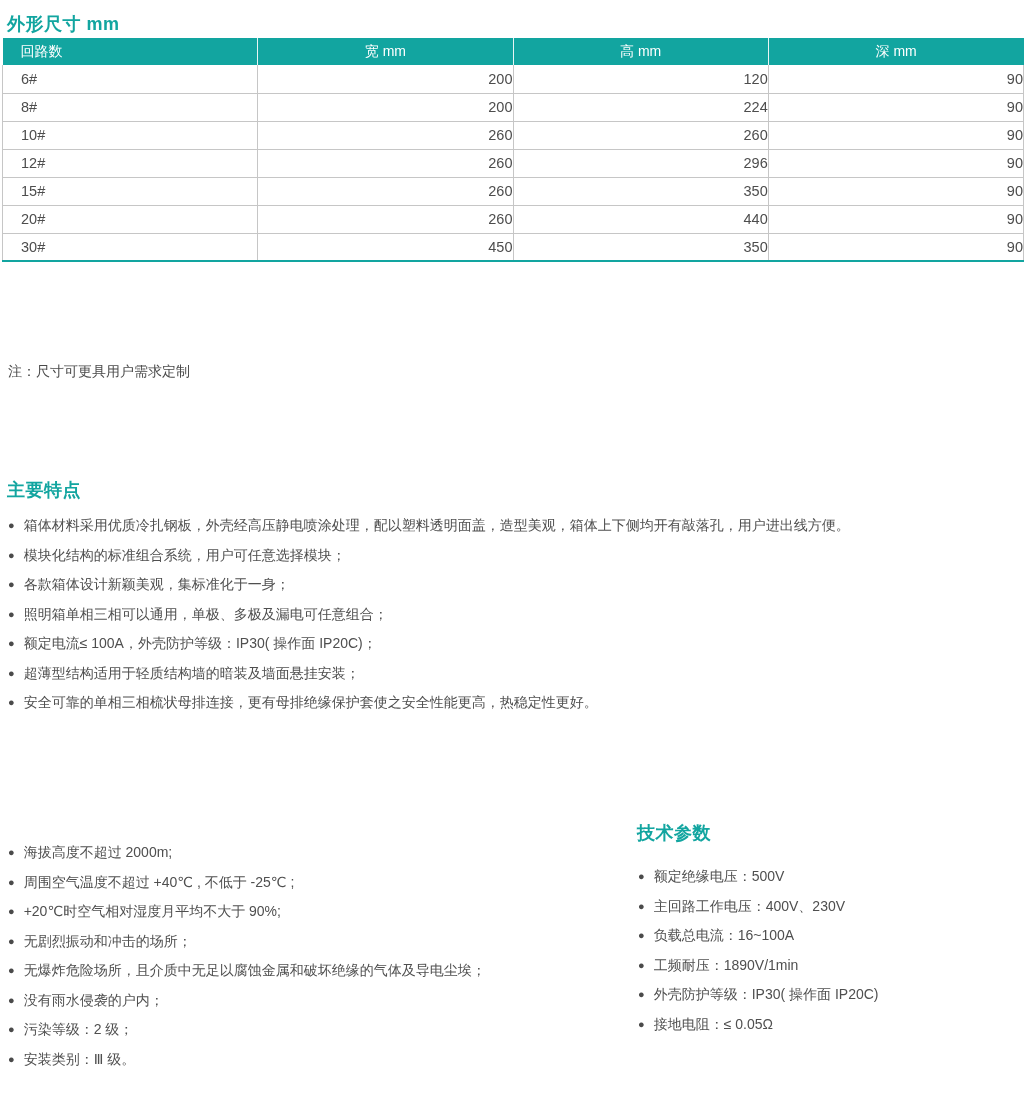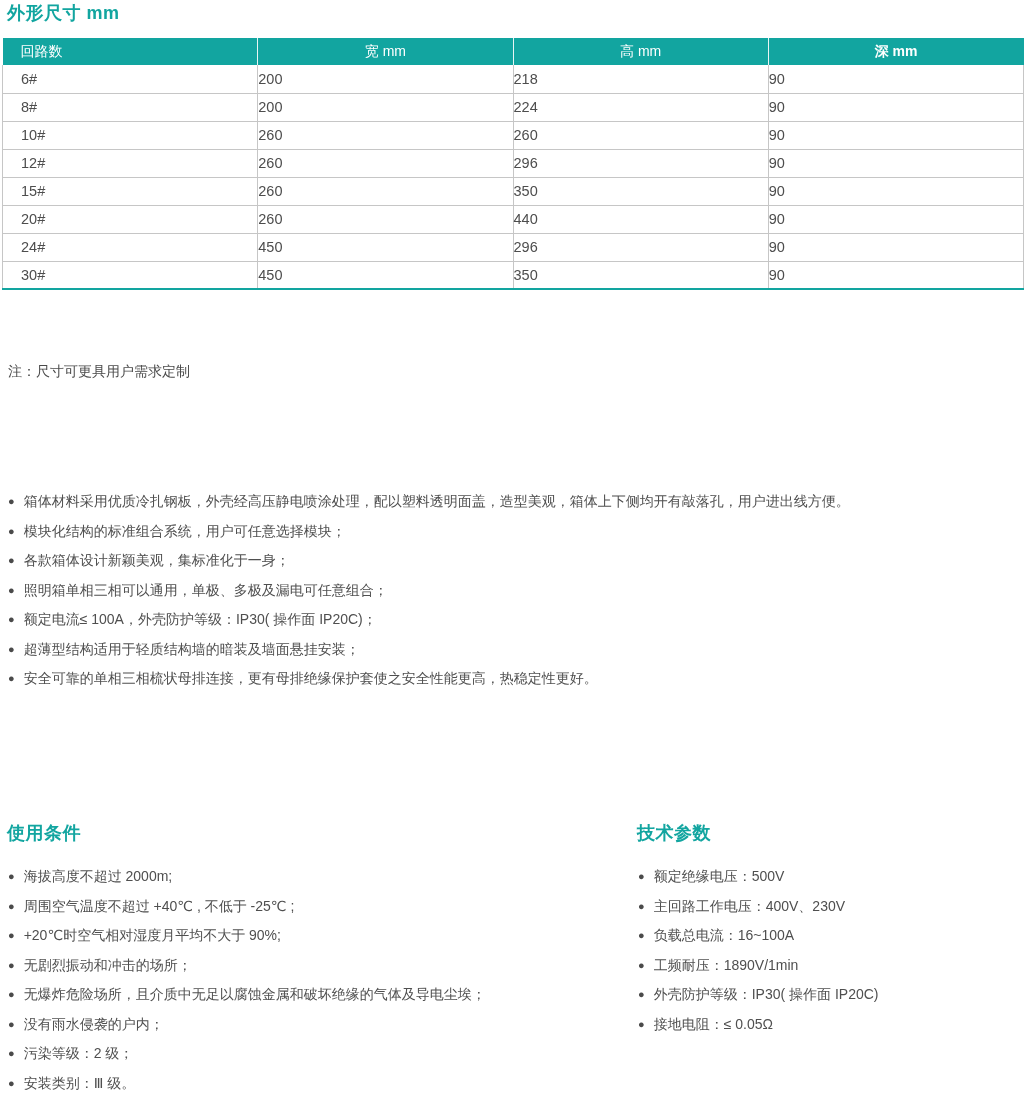--- a/index.html
+++ b/index.html
@@ -12,21 +12,21 @@
     overflow: hidden;
   }
   .page { position: relative; width: 1025px; height: 1099px; }
 
   .section-title {
     color: #12a5a0;
     font-size: 18px;
     font-weight: bold;
     letter-spacing: 0.5px;
   }
-  .title-main { position: absolute; left: 7px; top: 1px; }
+  .title-main { position: absolute; left: 7px; top: 12px; }
 
   
   .dim-table {
     position: absolute;
     left: 2px;
     top: 38px;
     width: 1022px;
     border-collapse: collapse;
     table-layout: fixed;
     border-bottom: 2px solid #12a5a0;
@@ -34,27 +34,27 @@
   .dim-table col { width: 25%; }
   .dim-table thead th {
     background: #12a5a0;
     color: #ffffff;
     font-weight: normal;
     font-size: 14px;
     height: 27px;
     text-align: center;
     border-right: 1px solid #e8f5f4;
   }
-  .dim-table thead th:last-child { border-right: none; font-weight: bold; }
+  .dim-table thead th:last-child { border-right: none; }
   .dim-table thead th:first-child { text-align: left; padding-left: 18px; }
   .dim-table tbody td {
     height: 28px;
     font-size: 14.5px;
     color: #4d4d4d;
-    text-align: left;
+    text-align: right;
     border: 1px solid #c6c6c6;
     border-top: none;
   }
   .dim-table tbody td:first-child { text-align: left; padding-left: 18px; }
 
   .table-note {
     position: absolute;
     left: 8px;
     top: 363px;
     font-size: 14px;
@@ -109,21 +109,21 @@
           <th>回路数</th>
           <th>宽 mm</th>
           <th>高 mm</th>
           <th>深 mm</th>
         </tr>
     </thead>
     <tbody>
         <tr>
           <td>6#</td>
           <td>200</td>
-          <td>218</td>
+          <td>120</td>
           <td>90</td>
         </tr>
         <tr>
           <td>8#</td>
           <td>200</td>
           <td>224</td>
           <td>90</td>
         </tr>
         <tr>
           <td>10#</td>
@@ -143,37 +143,32 @@
           <td>350</td>
           <td>90</td>
         </tr>
         <tr>
           <td>20#</td>
           <td>260</td>
           <td>440</td>
           <td>90</td>
         </tr>
         <tr>
-          <td>24#</td>
-          <td>450</td>
-          <td>296</td>
-          <td>90</td>
-        </tr>
-        <tr>
           <td>30#</td>
           <td>450</td>
           <td>350</td>
           <td>90</td>
         </tr>
       </tbody>
   </table>
 
   <div class="table-note">注：尺寸可更具用户需求定制</div>
 
   <div class="features">
+    <h2 class="section-title">主要特点</h2>
     <ul class="bullet-list">
         <li class="bullet-item">
           <span class="dot">●</span>
           <span class="bullet-text">箱体材料采用优质冷扎钢板，外壳经高压静电喷涂处理，配以塑料透明面盖，造型美观，箱体上下侧均开有敲落孔，用户进出线方便。</span>
         </li>
         <li class="bullet-item">
           <span class="dot">●</span>
           <span class="bullet-text">模块化结构的标准组合系统，用户可任意选择模块；</span>
         </li>
         <li class="bullet-item">
@@ -194,21 +189,20 @@
         </li>
         <li class="bullet-item">
           <span class="dot">●</span>
           <span class="bullet-text">安全可靠的单相三相梳状母排连接，更有母排绝缘保护套使之安全性能更高，热稳定性更好。</span>
         </li>
       </ul>
   </div>
 
   <div class="bottom-cols">
     <div class="col-left">
-      <h2 class="section-title">使用条件</h2>
       <ul class="bullet-list">
           <li class="bullet-item">
             <span class="dot">●</span>
             <span class="bullet-text">海拔高度不超过 2000m;</span>
           </li>
           <li class="bullet-item">
             <span class="dot">●</span>
             <span class="bullet-text">周围空气温度不超过 +40℃ , 不低于 -25℃ ;</span>
           </li>
           <li class="bullet-item">

